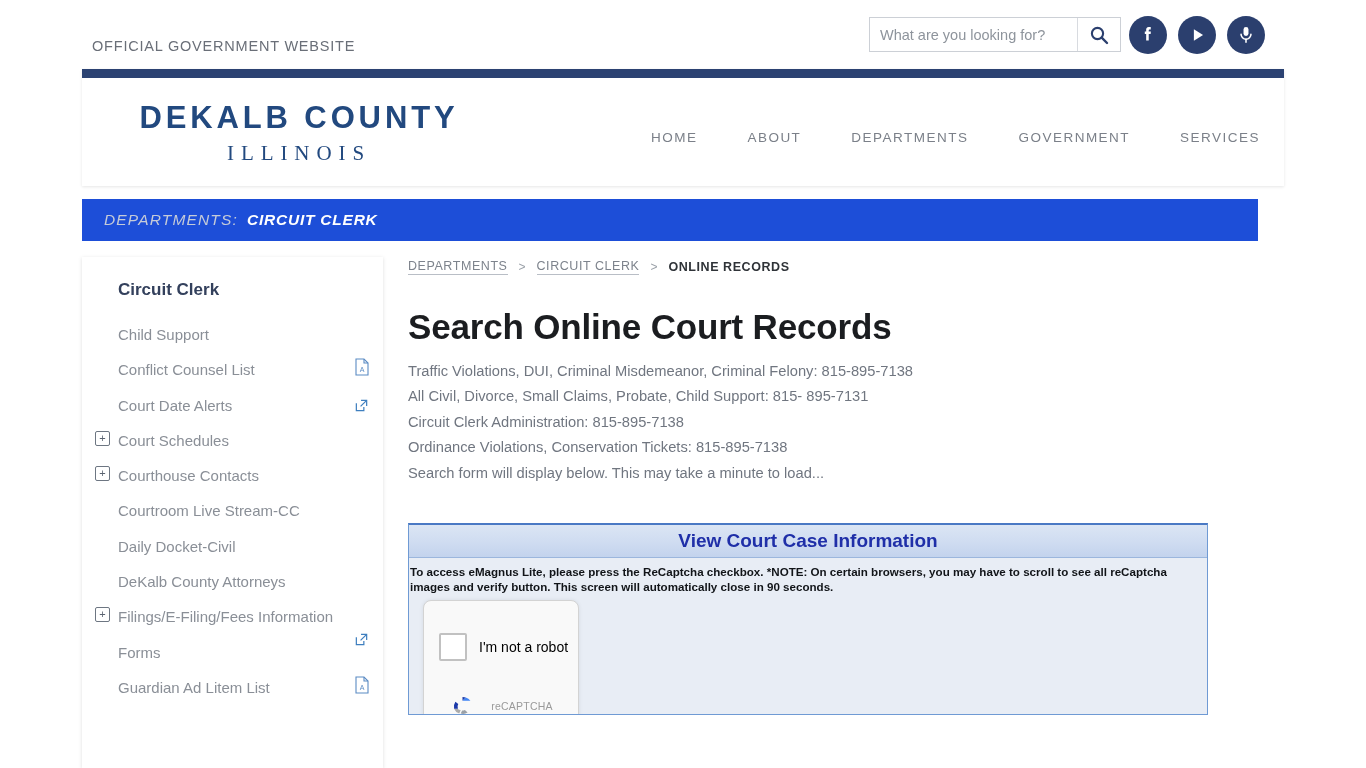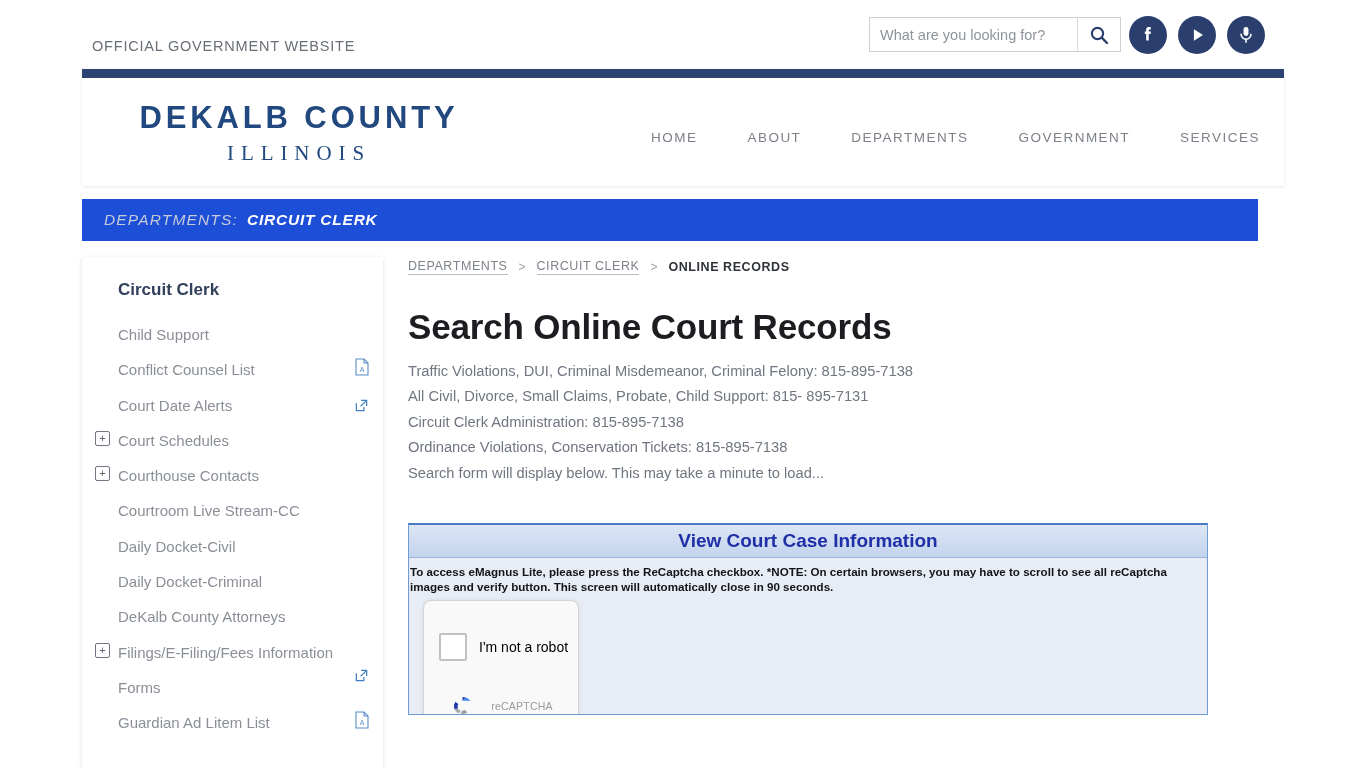--- a/index.html
+++ b/index.html
@@ -308,23 +308,20 @@
       </div>
       <div class="side-item">
         <span class="plus">+</span>
         <span class="side-text">Courthouse Contacts</span>
       </div>
       <div class="side-item">
         <span class="side-text">Courtroom Live Stream-CC</span>
       </div>
       <div class="side-item">
         <span class="side-text">Daily Docket-Civil</span>
-      </div>
-      <div class="side-item">
-        <span class="side-text">Daily Docket-Criminal</span>
       </div>
       <div class="side-item">
         <span class="side-text">DeKalb County Attorneys</span>
       </div>
       <div class="side-item">
         <span class="plus">+</span>
         <span class="side-text">Filings/E-Filing/Fees Information</span>
         <span class="ic-right ic-ext-low"><svg viewBox="0 0 16 16" width="15" height="15">
             <path d="M2.5 5.5v8h8v-4" fill="none" stroke="#3f7fbf" stroke-width="1.3"></path>
             <path d="M7.5 2.5h6v6" fill="none" stroke="#3f7fbf" stroke-width="1.3"></path>

